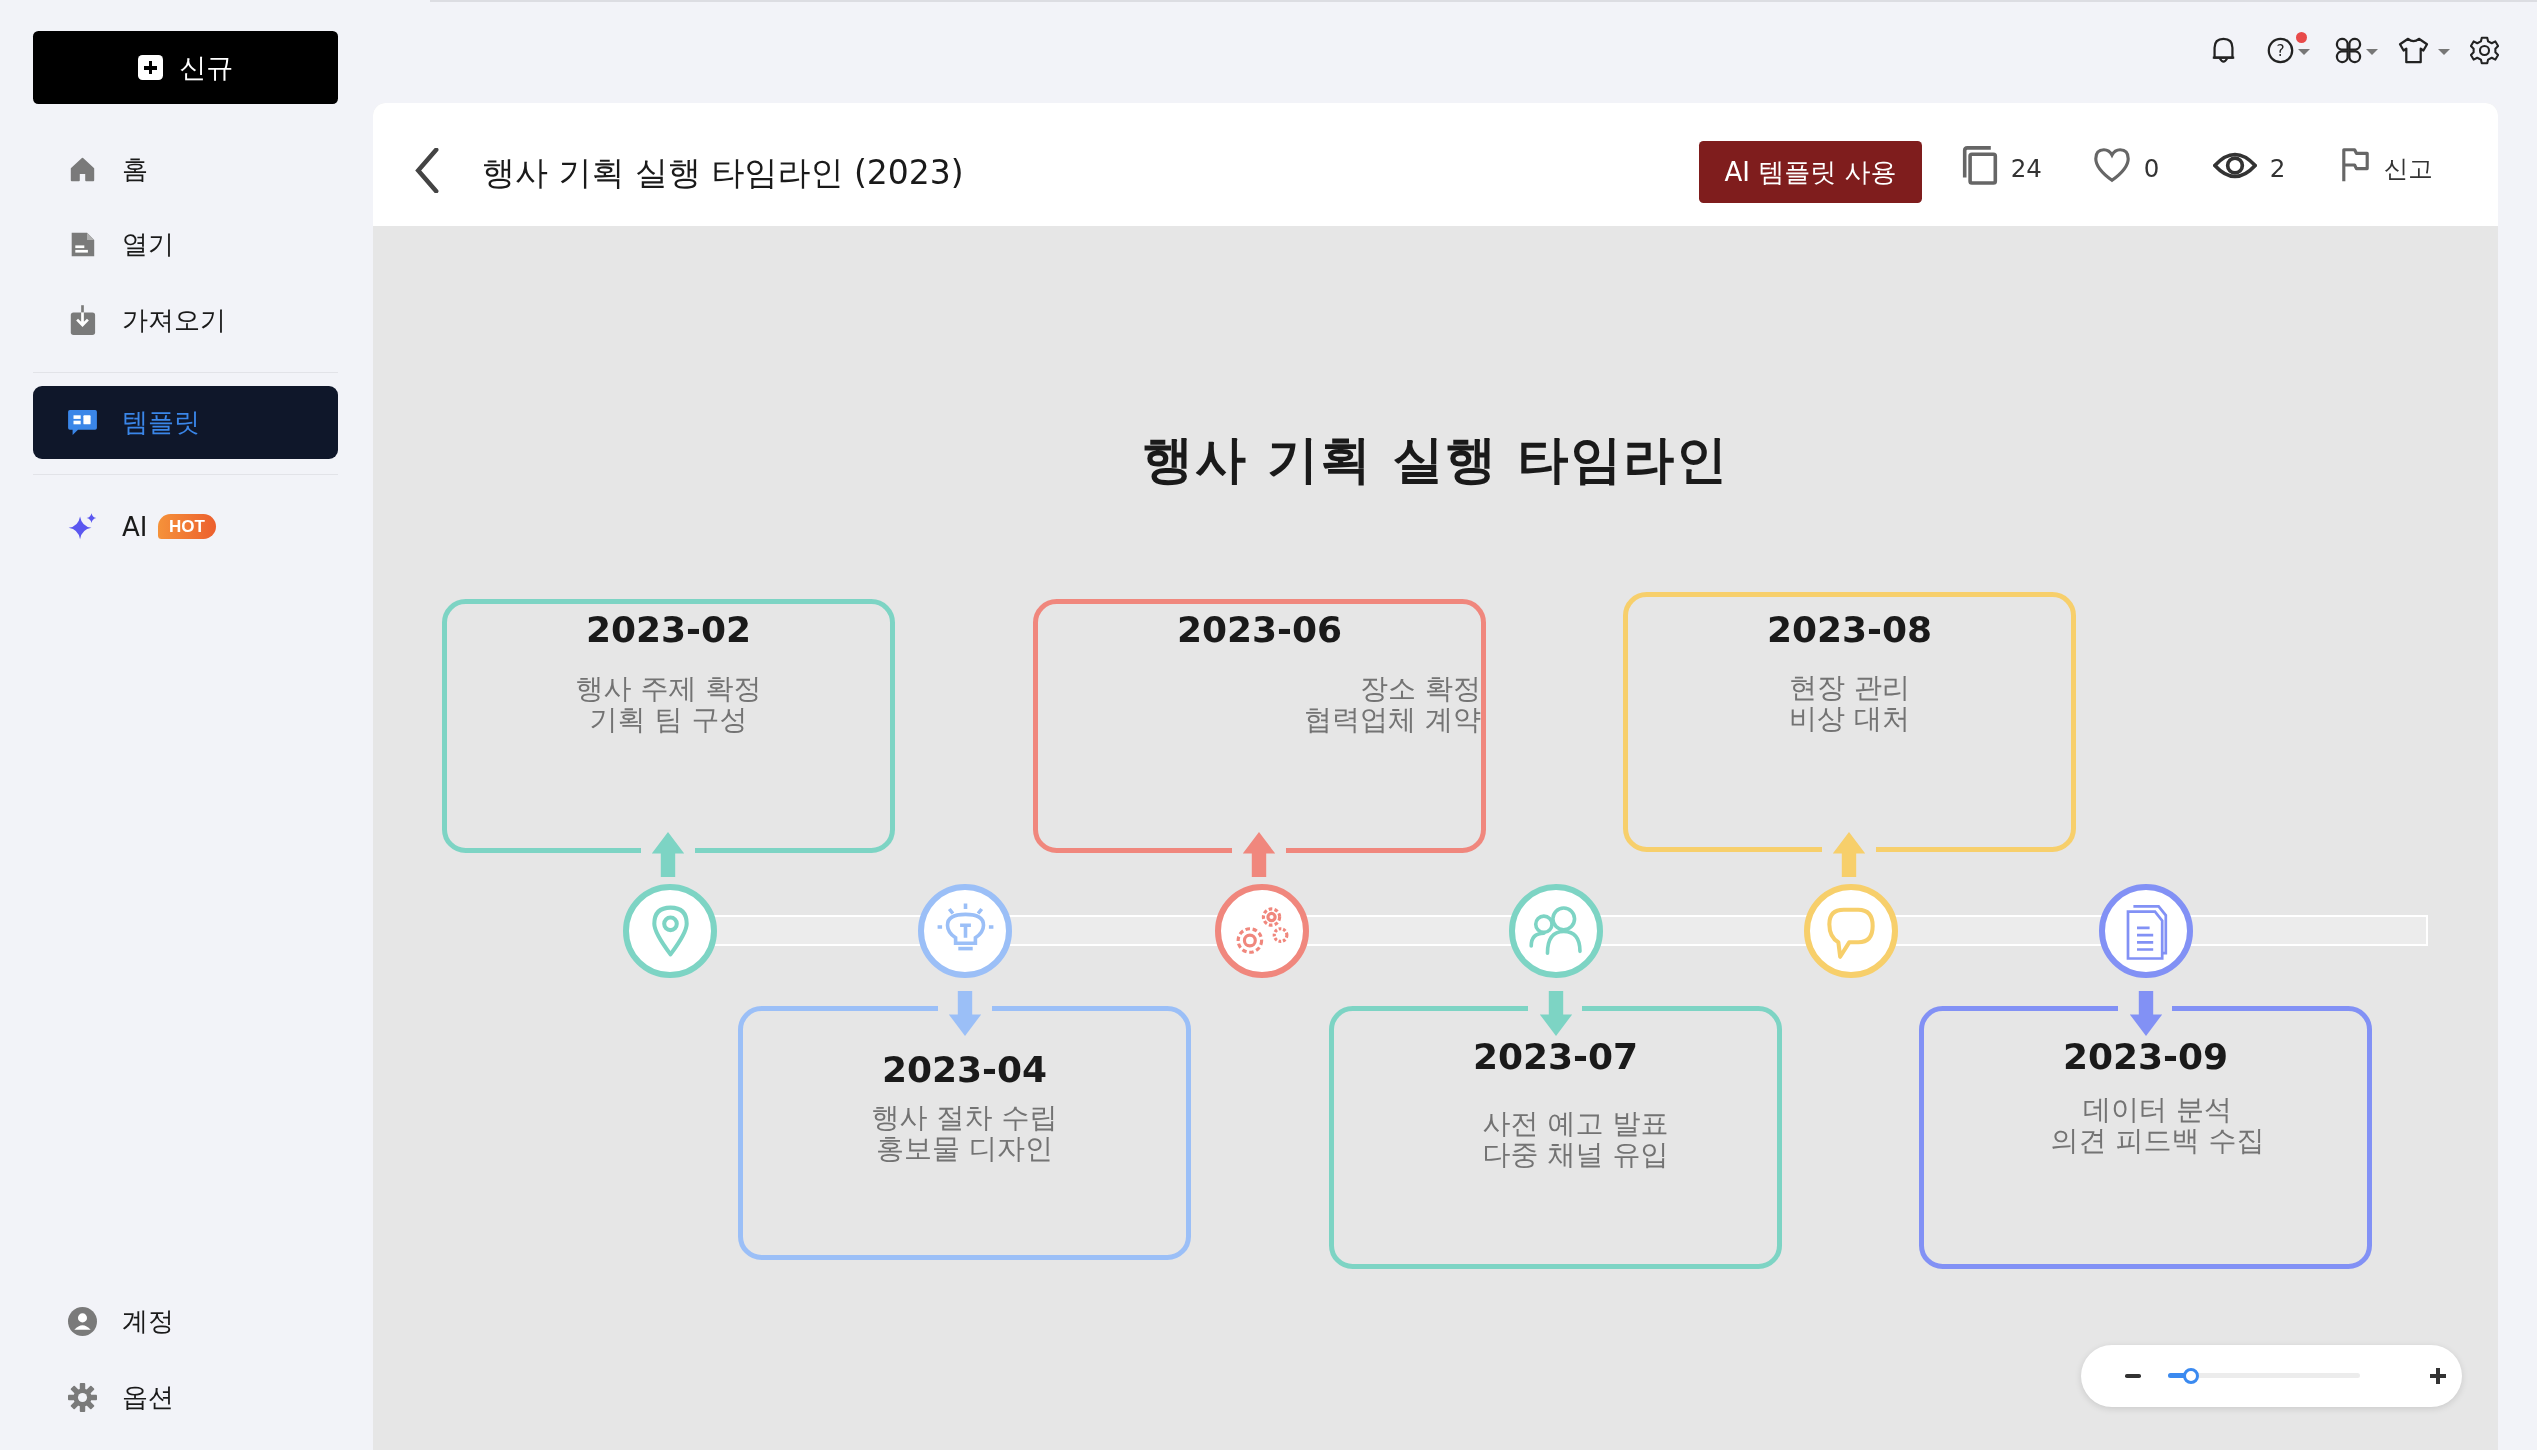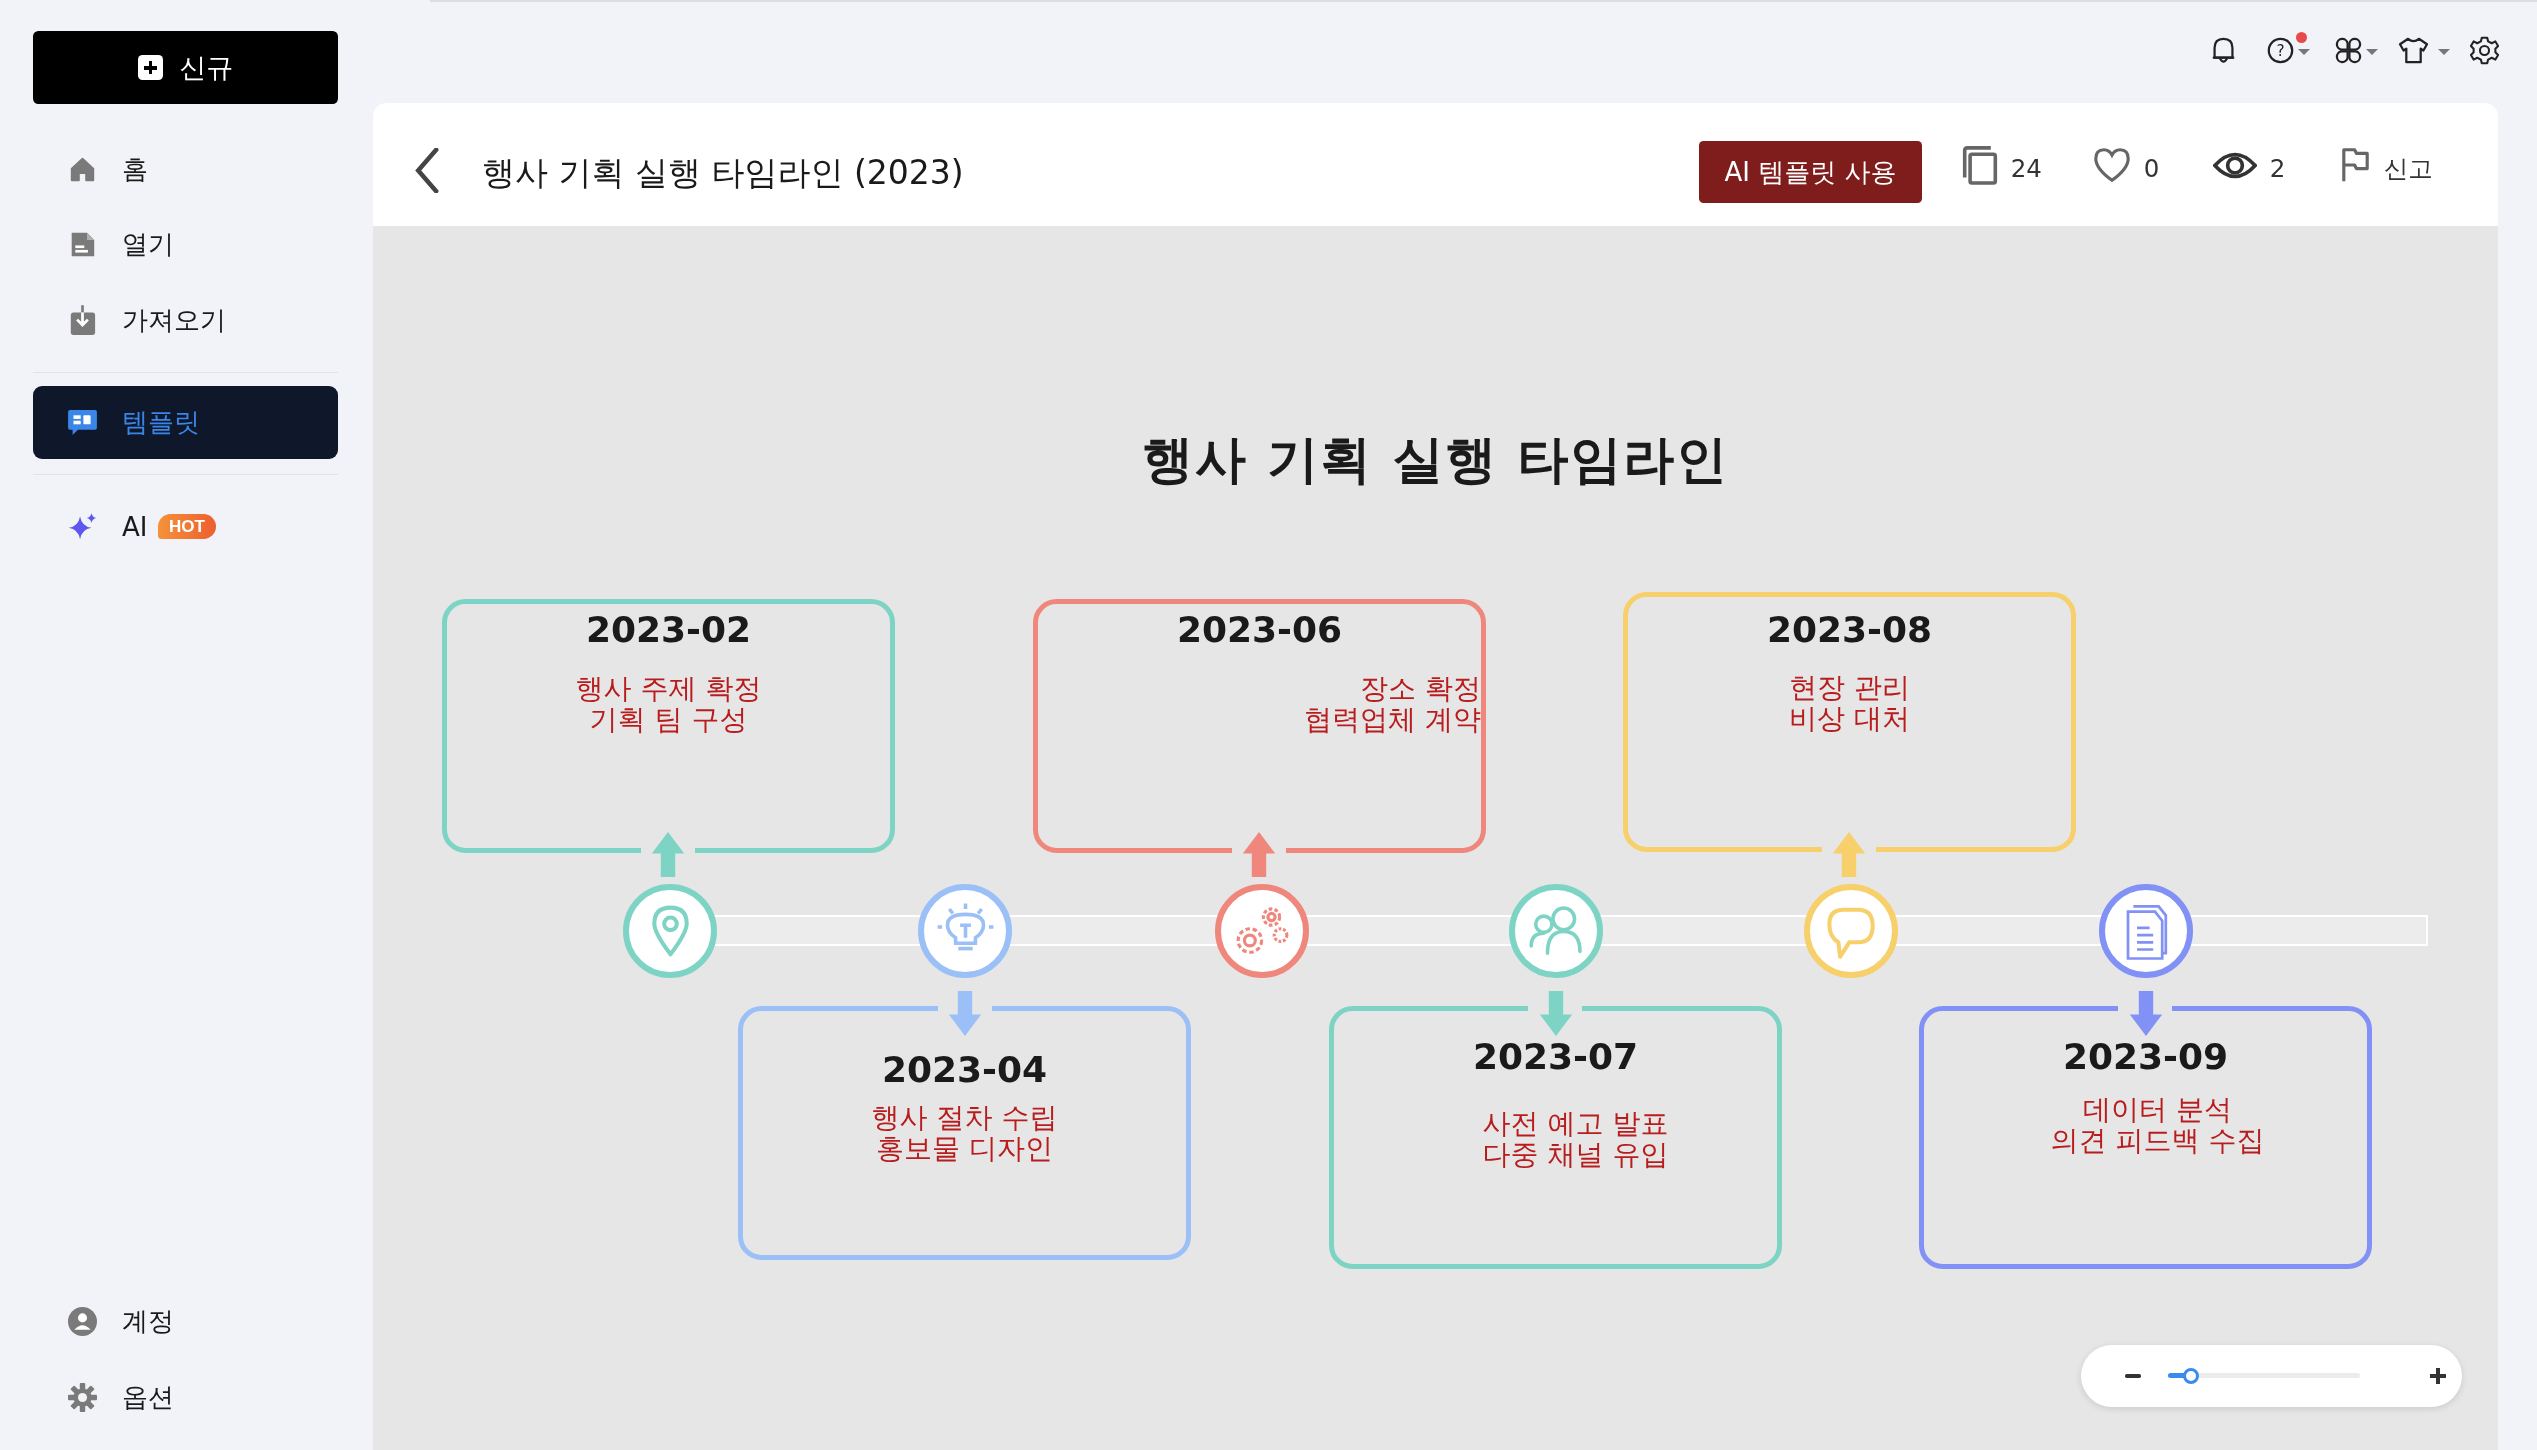--- a/index.html
+++ b/index.html
@@ -31,21 +31,21 @@
   .back { position:absolute; left:38px; top:45px; width:36px; height:36px; cursor:pointer; }
   .doc-title { position:absolute; left:109px; top:42px; font-size:33px; color:#1a1a1a;margin-top:6px; }
   .ai-btn { position:absolute; left:1326px; top:38px; width:223px; height:62px; background:#7f1d1d; border-radius:4.5px; color:#fff; font-size:26px; display:flex; align-items:center; justify-content:center; cursor:pointer; }
   .stat { position:absolute; top:47px; height:36px; display:flex; align-items:center; gap:12.7px; font-size:24.5px; color:#333; cursor:pointer; }
 
   
   .canvas-title { position:absolute; left:0; width:100%; top:323px; text-align:center; font-size:51px; font-weight:bold; color:#1a1a1a; letter-spacing:1.8px; }
   .tl-bar { position:absolute; left:297px; top:812px; width:1758px; height:31px; background:#ececec; border:2.7px solid #fff; box-sizing:border-box; }
   .event-box { position:absolute; width:453px; height:254px; border:5.4px solid; border-radius:23.6px; box-sizing:border-box; text-align:center; }
   .event-date { position:absolute; left:0; width:100%; font-size:36px; font-weight:bold; color:#1a1a1a; font-family:"DejaVu Sans",sans-serif; }
-  .event-desc { position:absolute; left:0; width:100%; font-size:28px; color:#b91c1c; line-height:31px; }
+  .event-desc { position:absolute; left:0; width:100%; font-size:28px; color:#737373; line-height:31px; }
   .gap { position:absolute; width:54px; height:9px; background:#e6e6e6; }
   .arrow { position:absolute; width:36px; height:45px; }
   .circle { position:absolute; width:94px; height:94px; border-radius:50%; background:#fff; border:6.3px solid; box-sizing:border-box; display:flex; align-items:center; justify-content:center; }
 
   
   .zoomctl { position:absolute; left:2081px; top:1345px; width:381px; height:62px; background:#fff; border-radius:31px; box-shadow:0 1.8px 7.3px rgba(0,0,0,0.12); }
   .zoomctl .minus { position:absolute; left:44px; top:29px; width:16.3px; height:3.6px; background:#333; border-radius:1.8px; cursor:pointer; }
   .zoomctl .plus-h { position:absolute; left:349px; top:29px; width:16.3px; height:3.6px; background:#333; }
   .zoomctl .plus-v { position:absolute; left:355px; top:22.7px; width:3.6px; height:16.3px; background:#333; cursor:pointer; }
   .zoomctl .track { position:absolute; left:87px; top:28px; width:192px; height:5.4px; background:#ececec; border-radius:2.7px; }

